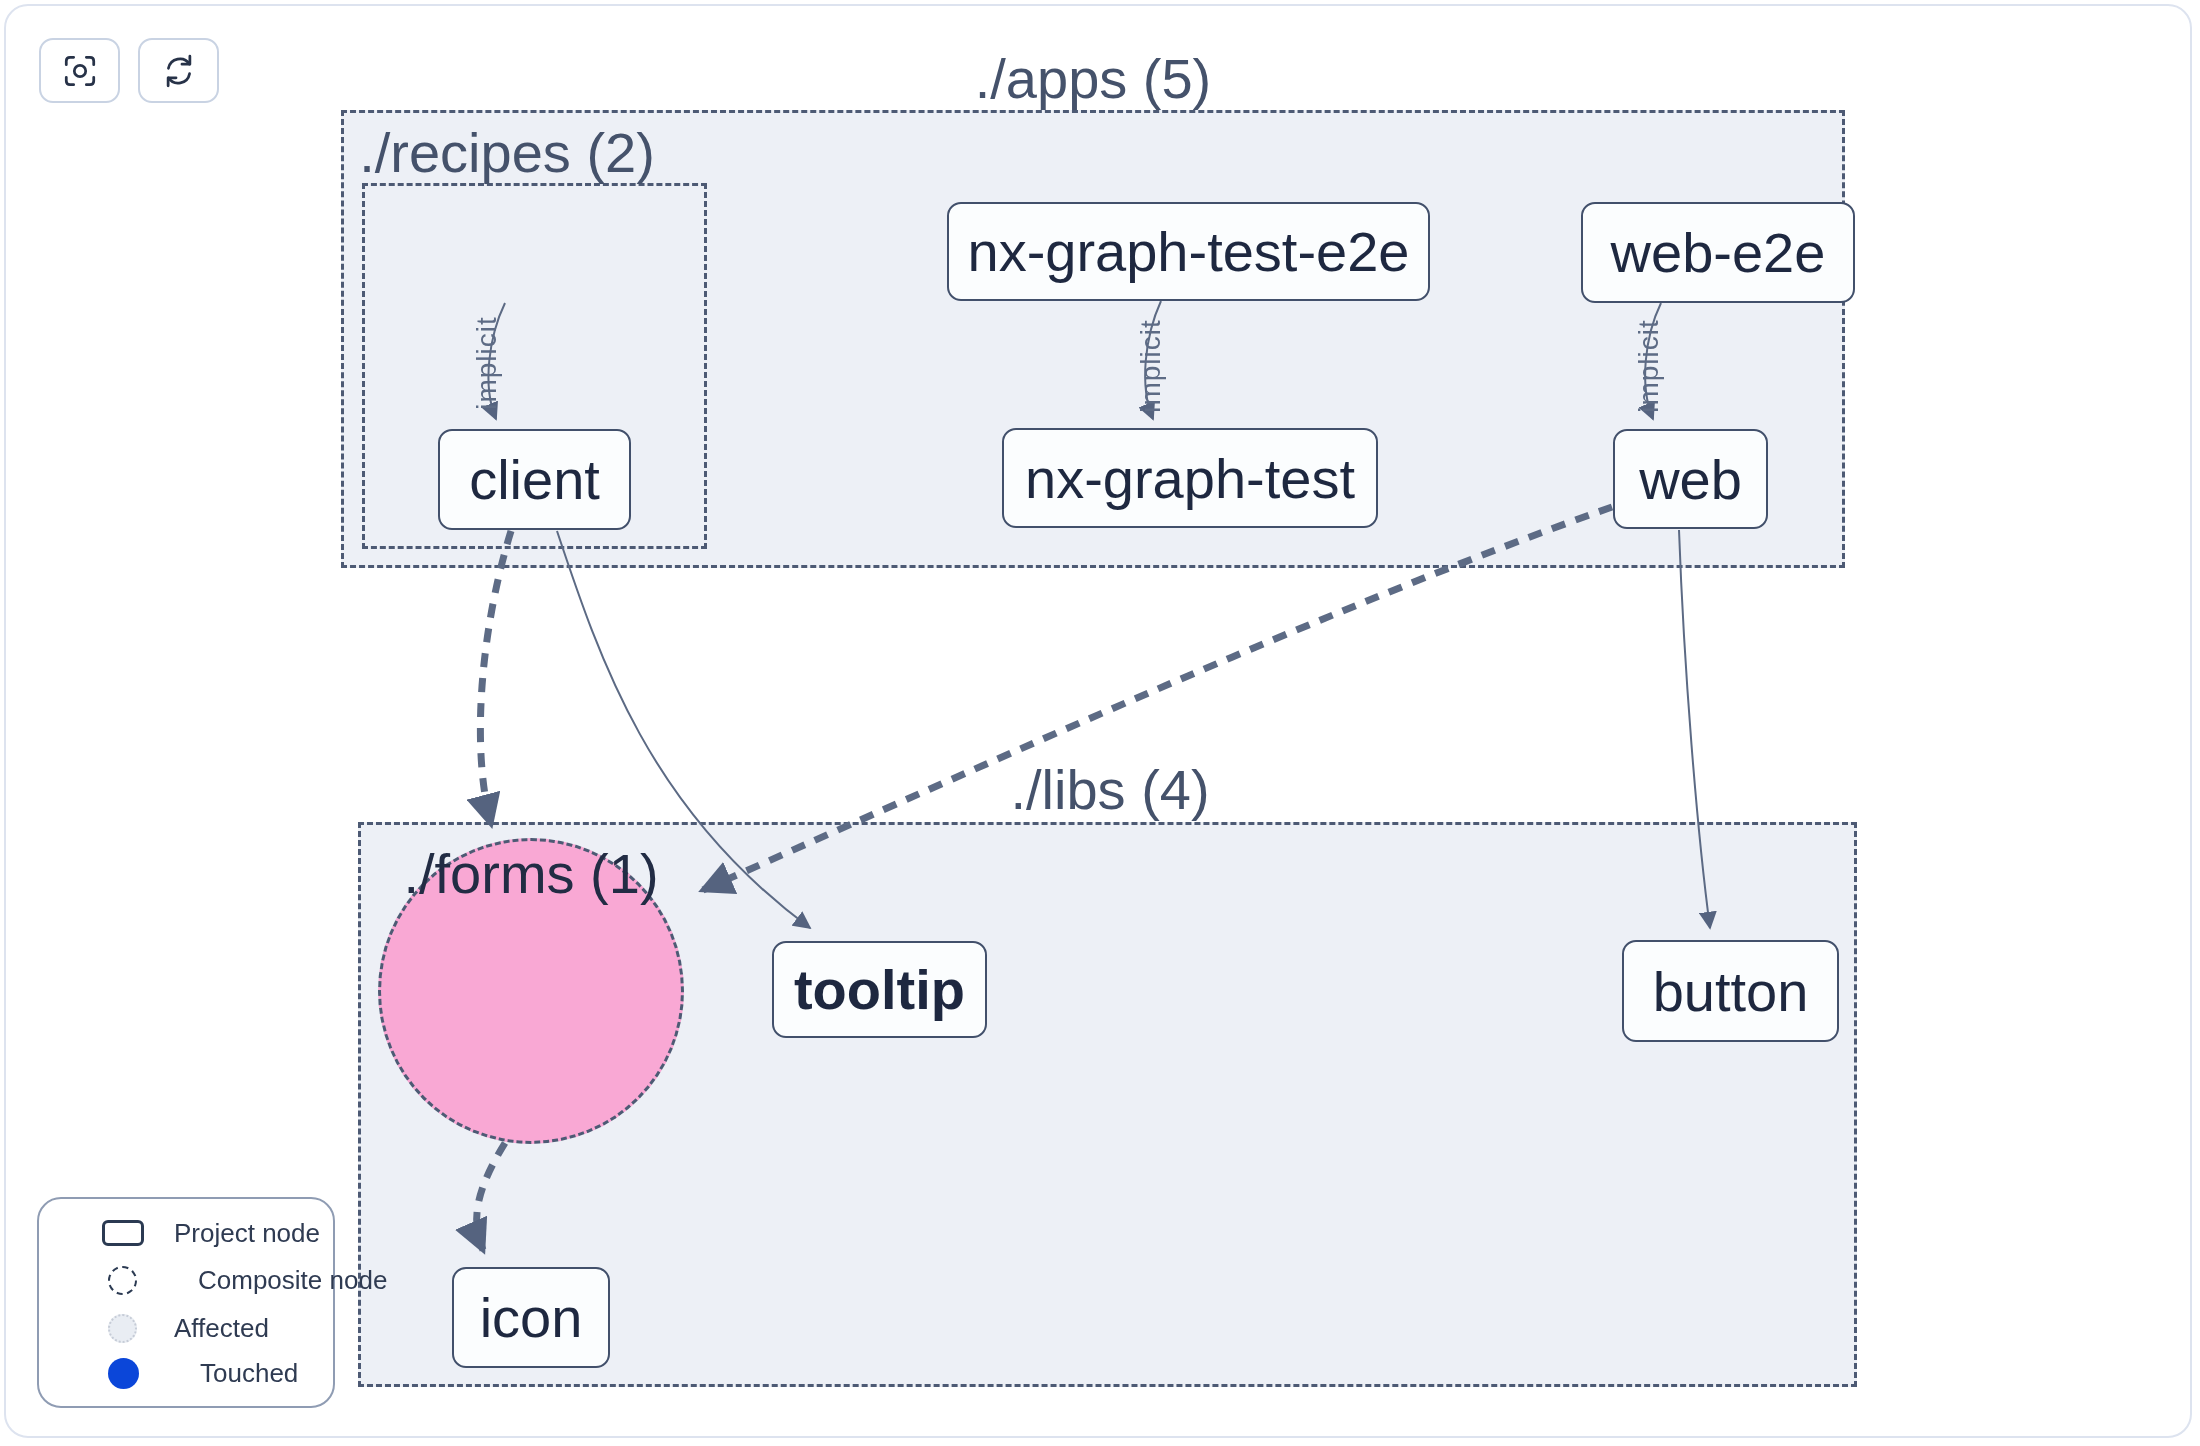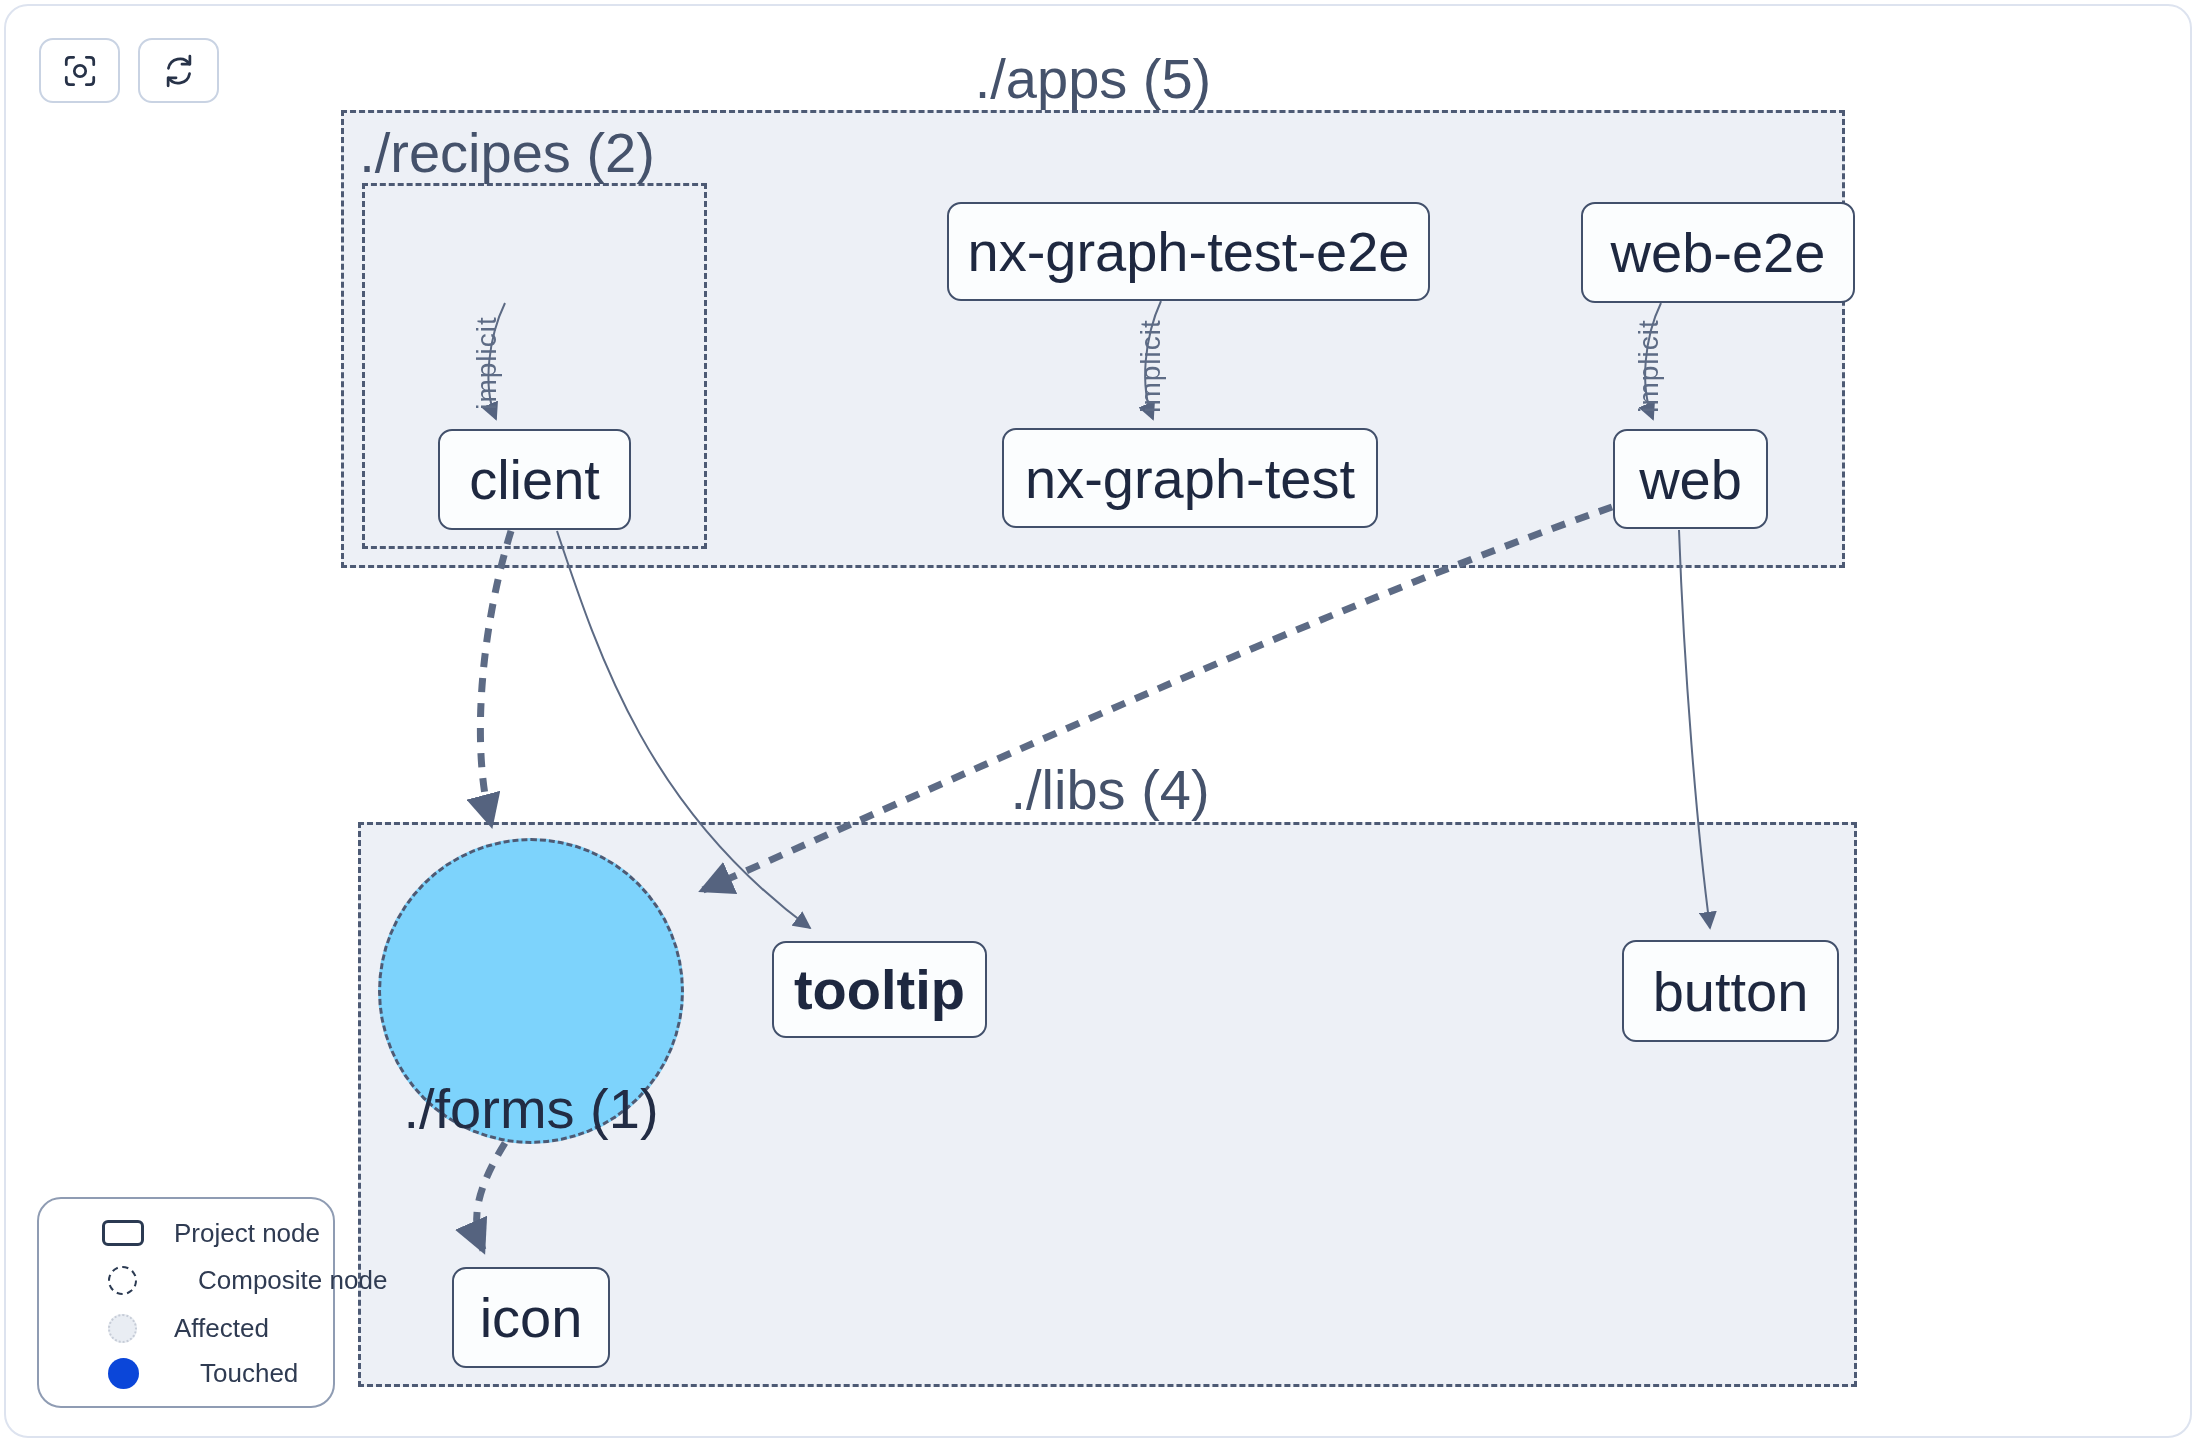--- a/index.html
+++ b/index.html
@@ -3,21 +3,21 @@
 <meta charset="utf-8">
 <style>
   html,body{margin:0;padding:0;background:#fff;}
   #stage{position:relative;width:2200px;height:1446px;font-family:"Liberation Sans",sans-serif;overflow:hidden;background:#fff;padding-left:36px;}
   #card{position:absolute;left:4px;top:4px;width:2188px;height:1434px;border:2px solid #dde3ef;border-radius:24px;background:#ffffff;box-sizing:border-box;}
 
   .container-box{position:absolute;background:#edf0f6;border:3px dashed #4d5a74;box-sizing:border-box;z-index:1;}
   .container-box.nested{background:transparent;}
   .container-title{position:absolute;z-index:2;color:#45526b;font-size:56px;white-space:nowrap;transform:translateX(-50%);}
 
-  .composite-circle{position:absolute;border:3px dashed #4d5a74;border-radius:50%;background:#7dd3fc;box-sizing:border-box;z-index:2;display:flex;align-items:flex-end;justify-content:center;}
+  .composite-circle{position:absolute;border:3px dashed #4d5a74;border-radius:50%;background:#f9a8d4;box-sizing:border-box;z-index:2;display:flex;align-items:flex-start;justify-content:center;}
   .composite-circle .clabel{color:#222c44;font-size:56px;white-space:nowrap;}
 
   #edge-layer{position:absolute;left:0;top:0;z-index:3;pointer-events:none;}
 
   .edge-label{position:absolute;z-index:4;color:#5d6b85;font-size:28px;white-space:nowrap;transform:translate(-50%,-50%) rotate(-90deg);letter-spacing:1px;}
 
   .node{position:absolute;background:#fbfdfe;border:2px solid #42506b;border-radius:14px;box-sizing:border-box;display:flex;align-items:center;justify-content:center;z-index:5;color:#1e2840;font-size:56px;white-space:nowrap;}
 
   .toolbar{position:absolute;left:39px;top:38px;display:flex;gap:18px;z-index:10;}
   .tool-btn{width:81px;height:65px;background:#fff;border:2px solid #c9d3e3;border-radius:14px;display:flex;align-items:center;justify-content:center;box-sizing:border-box;cursor:pointer;}

